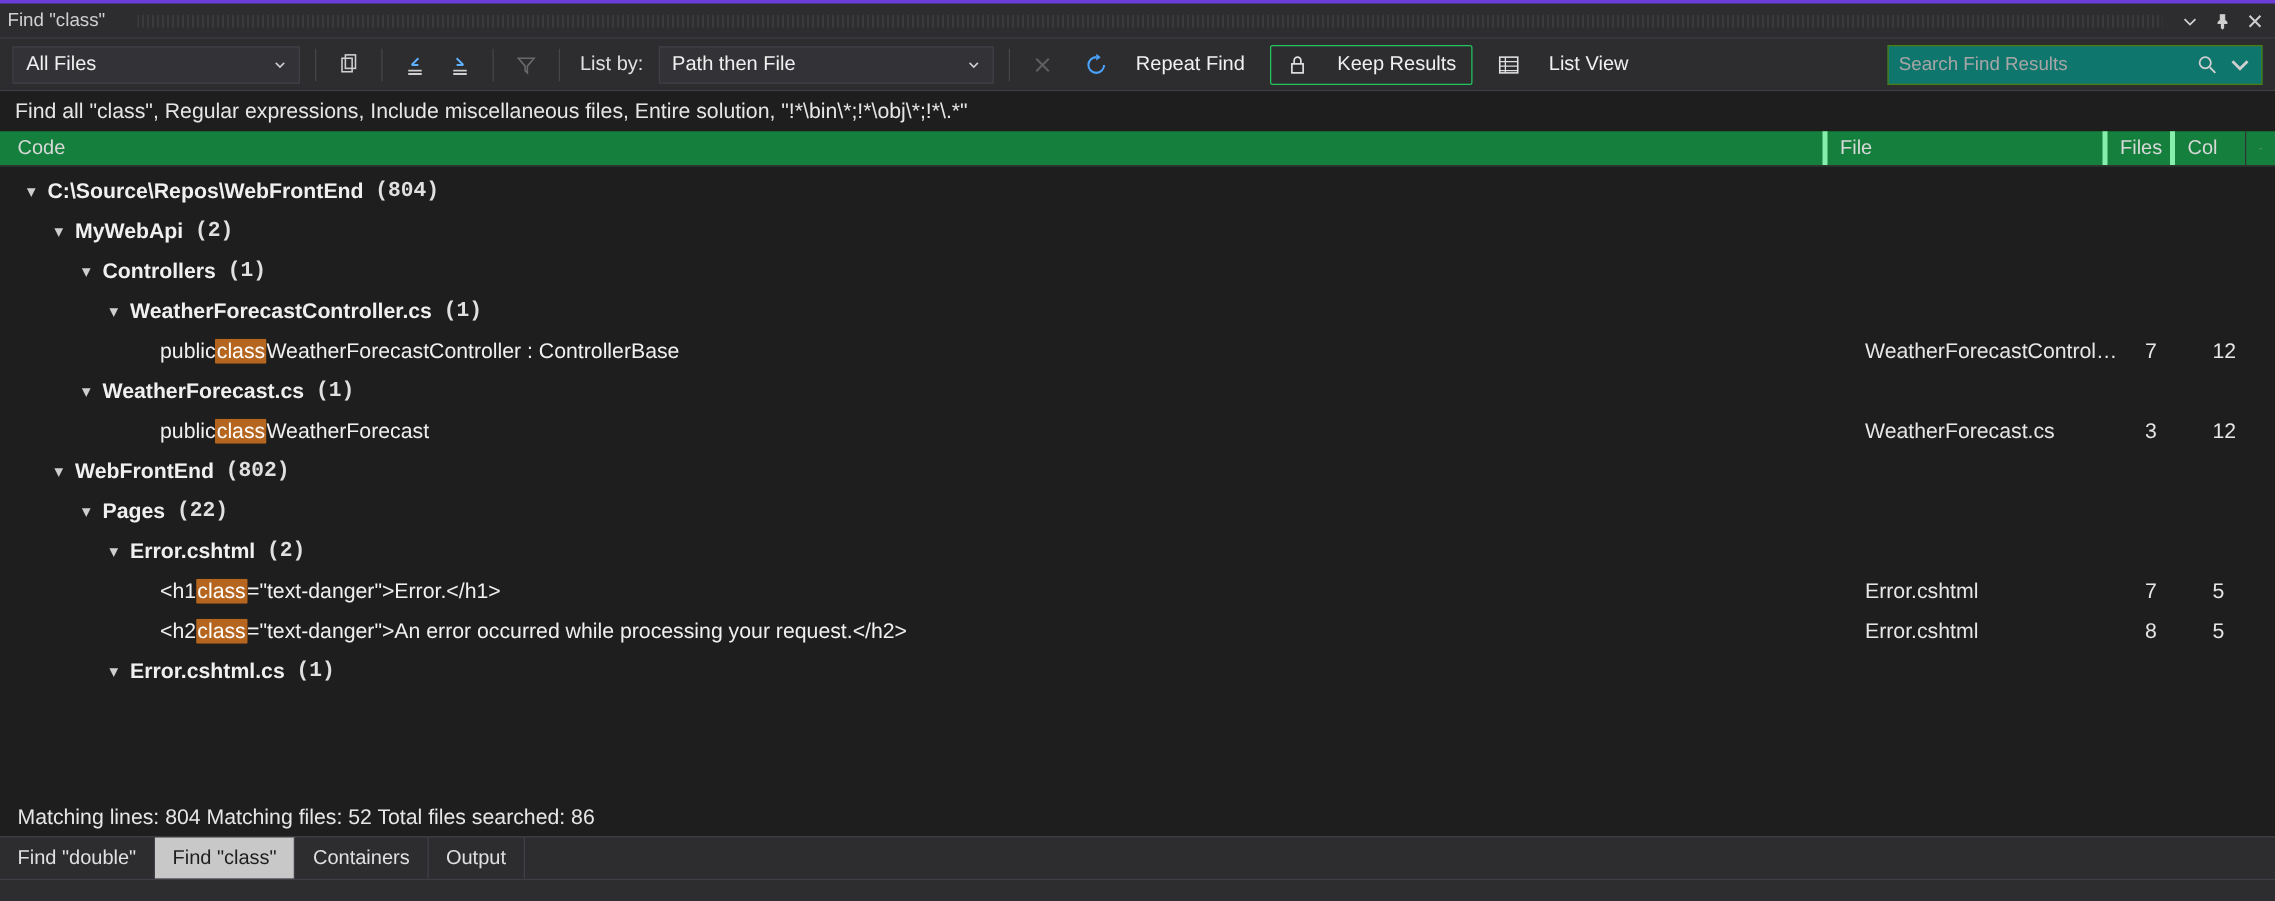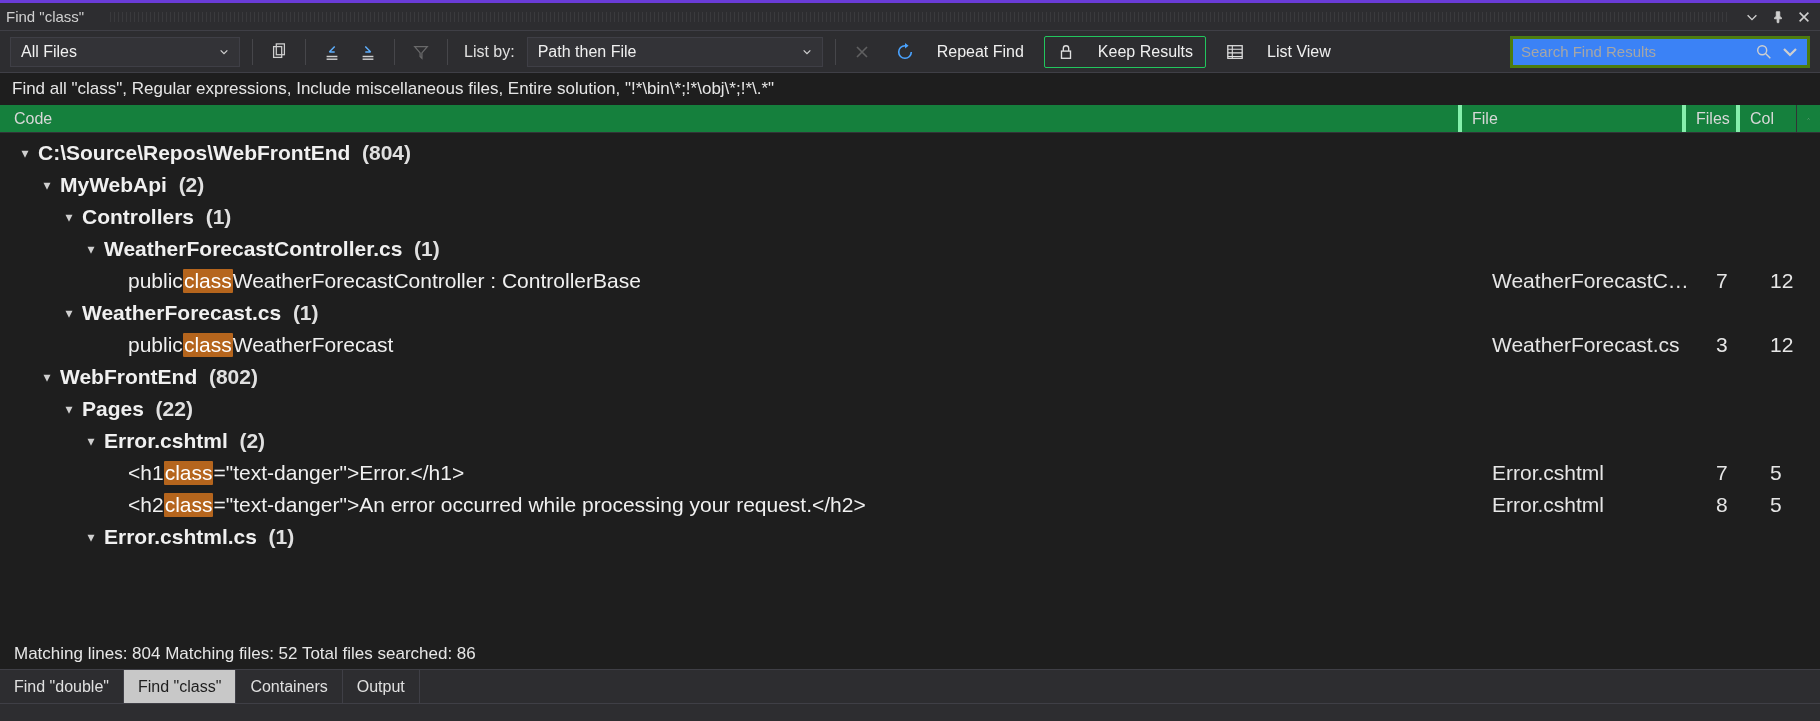--- a/index.html
+++ b/index.html
@@ -66,21 +66,21 @@
     border: 1px solid #3f3f46;
     height: 30px;
     display: flex;
     align-items: center;
     padding: 0 10px;
     gap: 10px;
     color: #f0f0f0;
     cursor: pointer;
   }
   .dropdown.wide { width: 230px; justify-content: space-between; }
-  .dropdown.wider { width: 296px; justify-content: space-between; }
+  .dropdown.wider { width: 268px; justify-content: space-between; }
   .chev-down { width: 10px; height: 10px; }
   .sep {
     width: 1px; height: 26px; background: #46464a; margin: 0 4px;
   }
   .tb-btn {
     width: 28px; height: 28px;
     display: flex; align-items: center; justify-content: center;
     color: #c8c8c8;
     cursor: pointer;
   }
@@ -95,22 +95,22 @@
   }
   .text-btn.boxed {
     border: 1px solid #22c55e;
     border-radius: 2px;
   }
   .text-btn svg { width: 18px; height: 18px; }
   .search-box {
     margin-left: auto;
     width: 300px;
     height: 32px;
-    background: #3b82f6;
-    border: 3px solid #4d7c0f;
+    background: #0f766e;
+    border: 1px solid #4d7c0f;
     display: flex;
     align-items: center;
     padding: 0 8px;
     gap: 8px;
   }
   .search-box input {
     flex: 1;
     background: transparent;
     border: none;
     outline: none;
@@ -165,21 +165,21 @@
   }
   .results::-webkit-scrollbar { width: 18px; }
   .results::-webkit-scrollbar-track { background: #2a2a2d; }
   .results::-webkit-scrollbar-thumb { background: #4d4d52; }
 
   .row {
     display: grid;
     grid-template-columns: 1fr 224px 54px 60px;
     align-items: center;
     height: 32px;
-    font-size: 21px;
+    font-size: 17px;
   }
   .row.group { font-weight: 600; }
   .row .code-cell {
     display: flex;
     align-items: center;
     white-space: nowrap;
     overflow: hidden;
   }
   .row .file-cell, .row .line-cell, .row .col-cell {
     padding: 0 10px;
@@ -196,21 +196,21 @@
   }
   .pad {
     display:inline-block;
   }
   .match-hl {
     background: #b5651d;
     color: #ffffff;
     padding: 0 1px;
     border-radius: 1px;
   }
-  .count { color: #e0e0e0; font-weight:600; }
+  .count { color: #e0e0e0; font-weight:600;font-family:Liberation Mono, monospace; }
 
   
   .status-line {
     padding: 3px 14px 5px 14px;
     font-size: 17px;
     color: #e6e6e6;
     background: #1e1e1e;
   }
 
   

